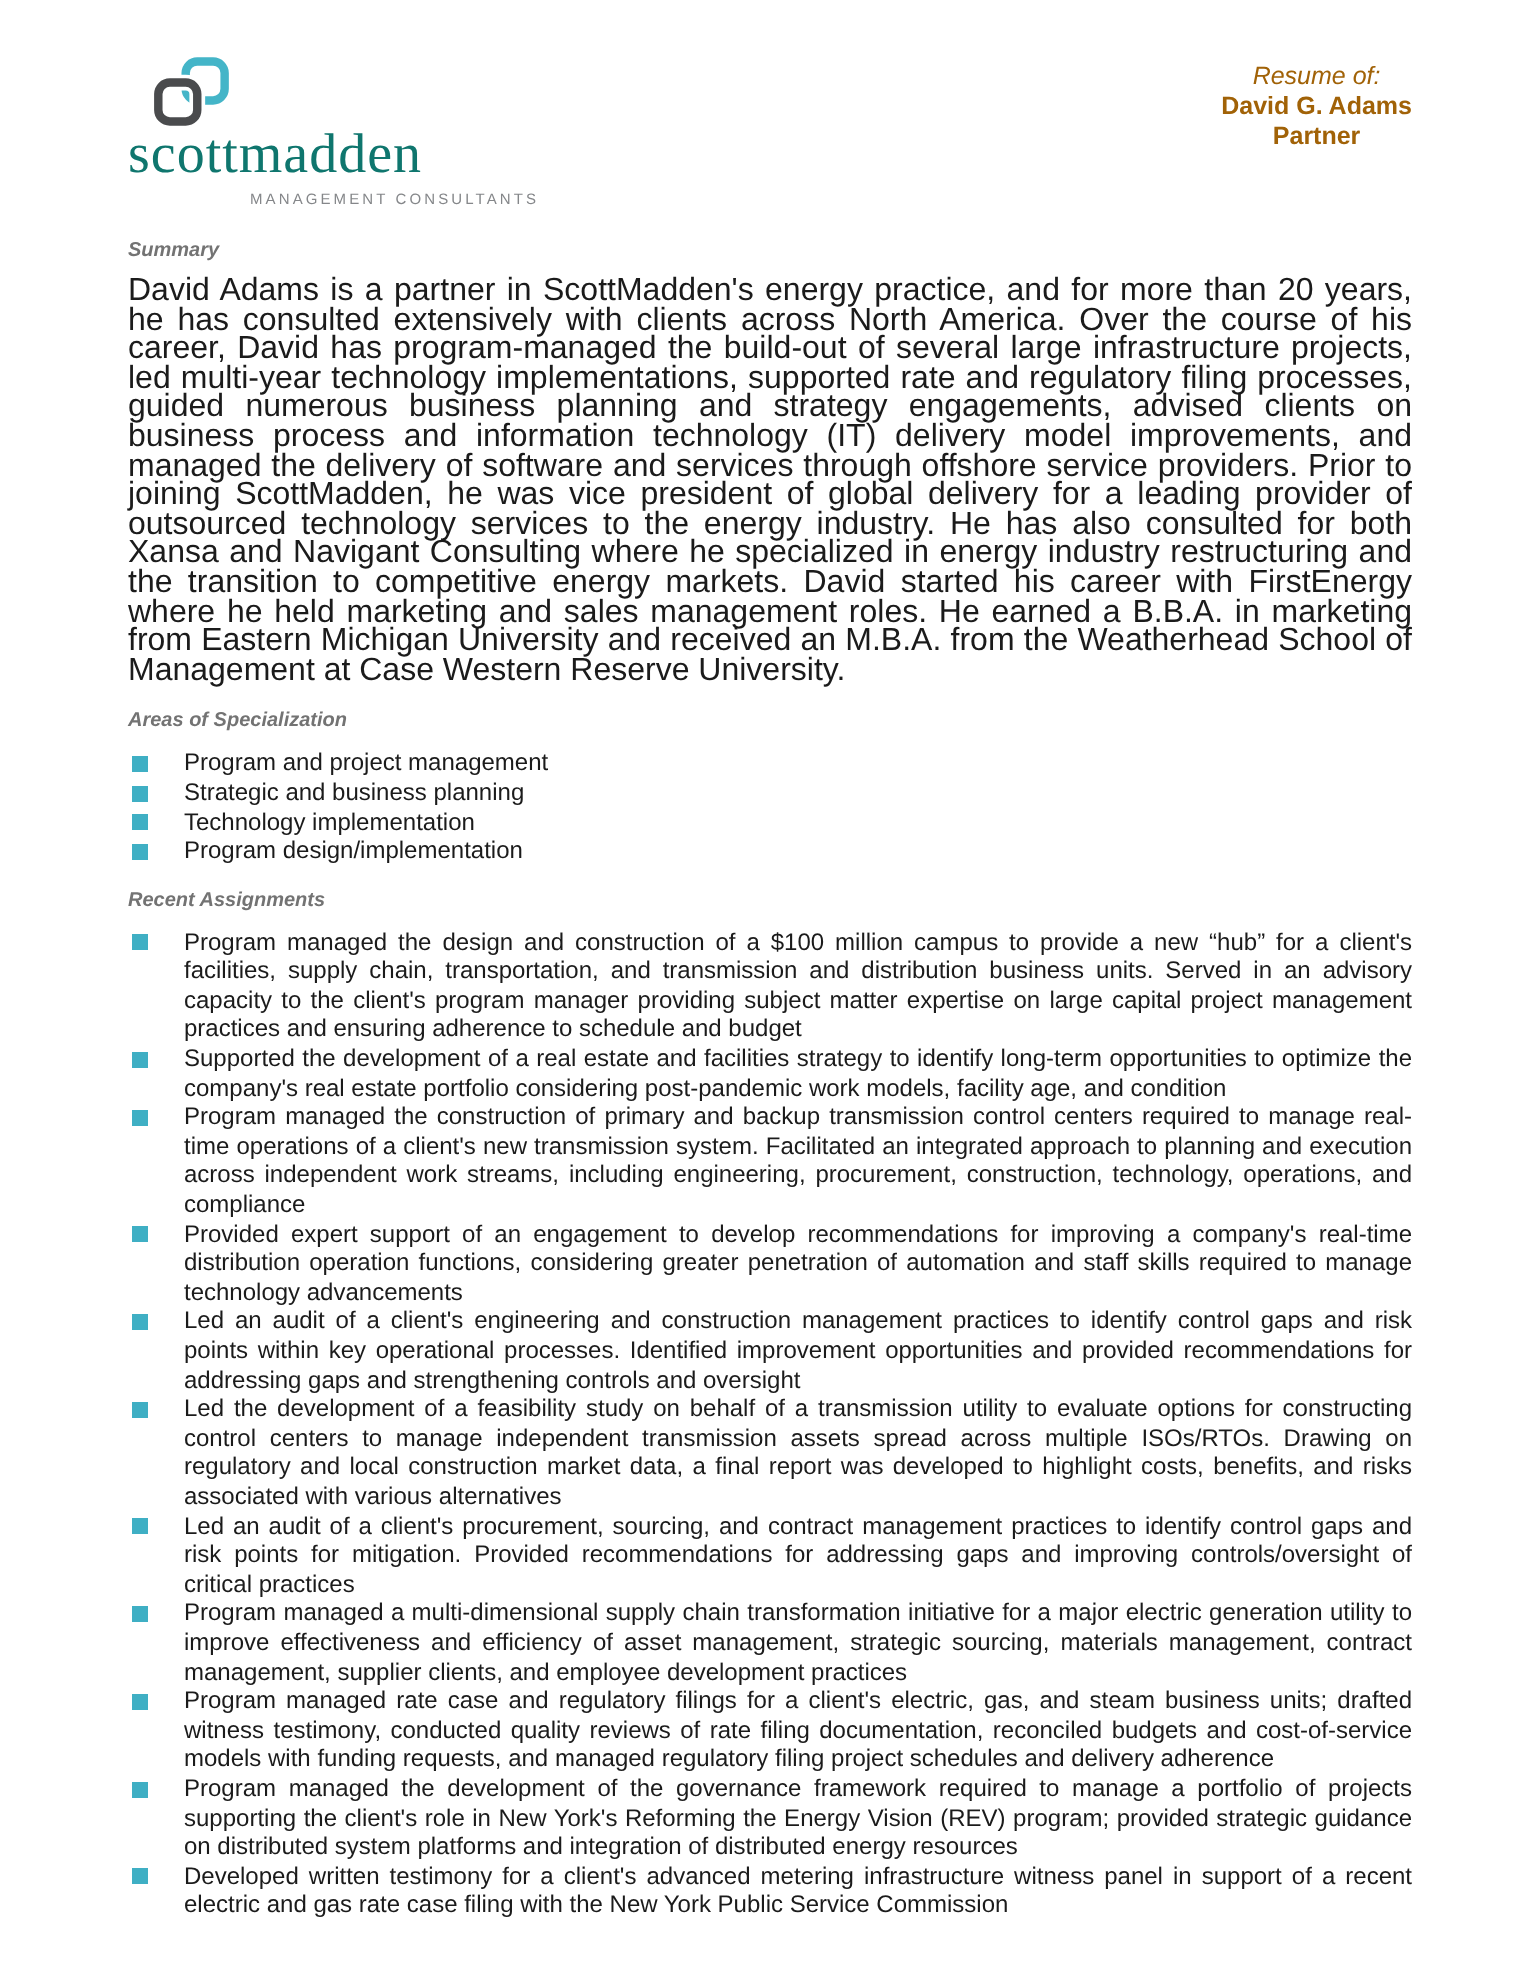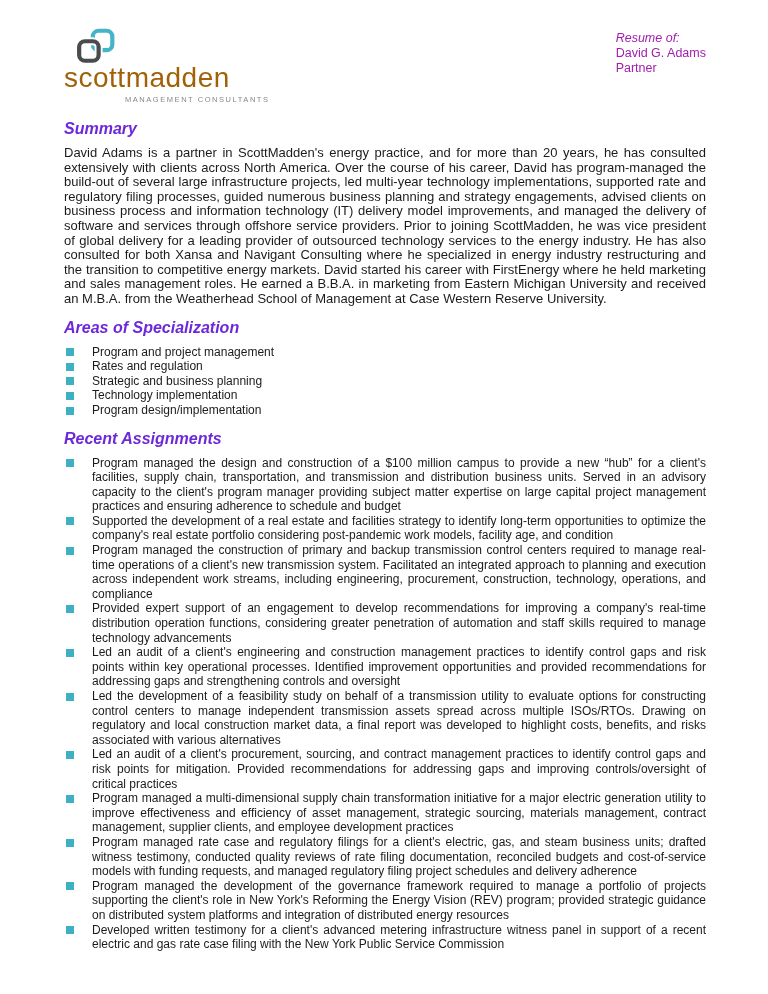--- a/index.html
+++ b/index.html
@@ -32,54 +32,55 @@
     display: block;
     margin-left: 12px;
     height: 36px;
     width: 40px;
   }
   .logo-wordmark {
     display: block;
     font-size: 28px;
     line-height: 28px;
     letter-spacing: 0.5px;
-    color: #a16207;
+    color: #0f766e;
     font-weight: 400;
+    font-family: Liberation Serif, serif;
   }
   .logo-tagline {
     display: block;
     margin-top: 3px;
     margin-left: 21px;
     font-size: 7.5px;
     letter-spacing: 1.55px;
     color: #85878a;
     font-weight: 400;
     padding-left: 40px;
   }
   .resume-block {
-    text-align: left;
+    text-align: center;
     padding-top: 3px;
     font-size: 12.5px;
     line-height: 15px;
-    color: #a21caf;
+    color: #a16207;
   }
   .resume-label { font-style: italic; font-weight: 400; }
-  .person-name  { font-weight: 400; }
-  .person-title { font-weight: 400; }
+  .person-name  { font-weight: 700; }
+  .person-title { font-weight: 700; }
 
   
   .section-heading {
-    font-size: 16px;
+    font-size: 10px;
     font-weight: 700;
     font-style: italic;
-    color: #6d28d9;
+    color: #737373;
     margin: 12px 0 8px 0;
   }
   .body-text {
-    font-size: 13px;
+    font-size: 16px;
     line-height: 14.6px;
     text-align: justify;
     margin: 0;
   }
 
   ul.bullet-list {
     list-style: none;
     margin: 0;
     padding: 0;
   }
@@ -125,21 +126,20 @@
 
   <div class="section">
     <div class="section-heading">Summary</div>
     <p class="body-text">David Adams is a partner in ScottMadden's energy practice, and for more than 20 years, he has consulted extensively with clients across North America. Over the course of his career, David has program-managed the build-out of several large infrastructure projects, led multi-year technology implementations, supported rate and regulatory filing processes, guided numerous business planning and strategy engagements, advised clients on business process and information technology (IT) delivery model improvements, and managed the delivery of software and services through offshore service providers. Prior to joining ScottMadden, he was vice president of global delivery for a leading provider of outsourced technology services to the energy industry. He has also consulted for both Xansa and Navigant Consulting where he specialized in energy industry restructuring and the transition to competitive energy markets. David started his career with FirstEnergy where he held marketing and sales management roles. He earned a B.B.A. in marketing from Eastern Michigan University and received an M.B.A. from the Weatherhead School of Management at Case Western Reserve University.</p>
   </div>
 
   <div class="section">
     <div class="section-heading">Areas of Specialization</div>
     <ul class="bullet-list">
       <li><span class="bullet"></span><span>Program and project management</span></li>
-      <li><span class="bullet"></span><span>Rates and regulation</span></li>
       <li><span class="bullet"></span><span>Strategic and business planning</span></li>
       <li><span class="bullet"></span><span>Technology implementation</span></li>
       <li><span class="bullet"></span><span>Program design/implementation</span></li>
     </ul>
   </div>
 
   <div class="section">
     <div class="section-heading">Recent Assignments</div>
     <ul class="bullet-list">
       <li><span class="bullet"></span><span>Program managed the design and construction of a $100 million campus to provide a new “hub” for a client's facilities, supply chain, transportation, and transmission and distribution business units. Served in an advisory capacity to the client's program manager providing subject matter expertise on large capital project management practices and ensuring adherence to schedule and budget</span></li>

